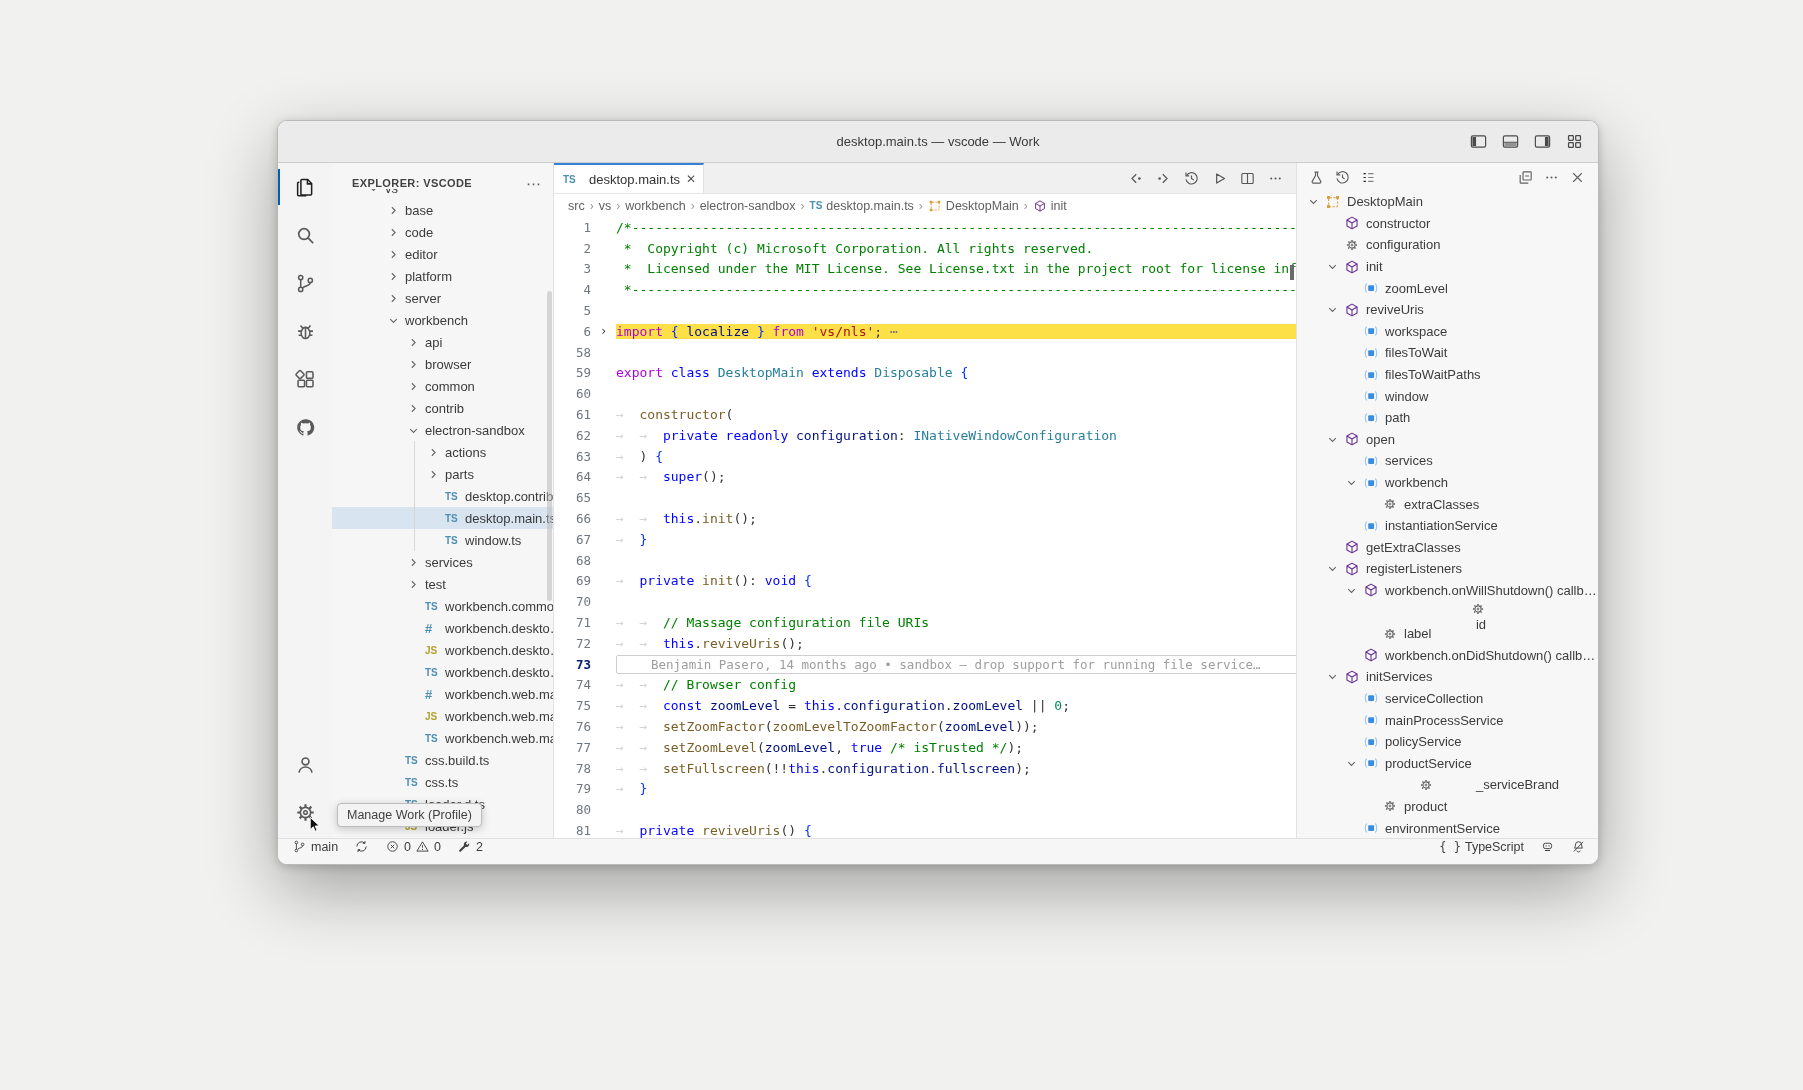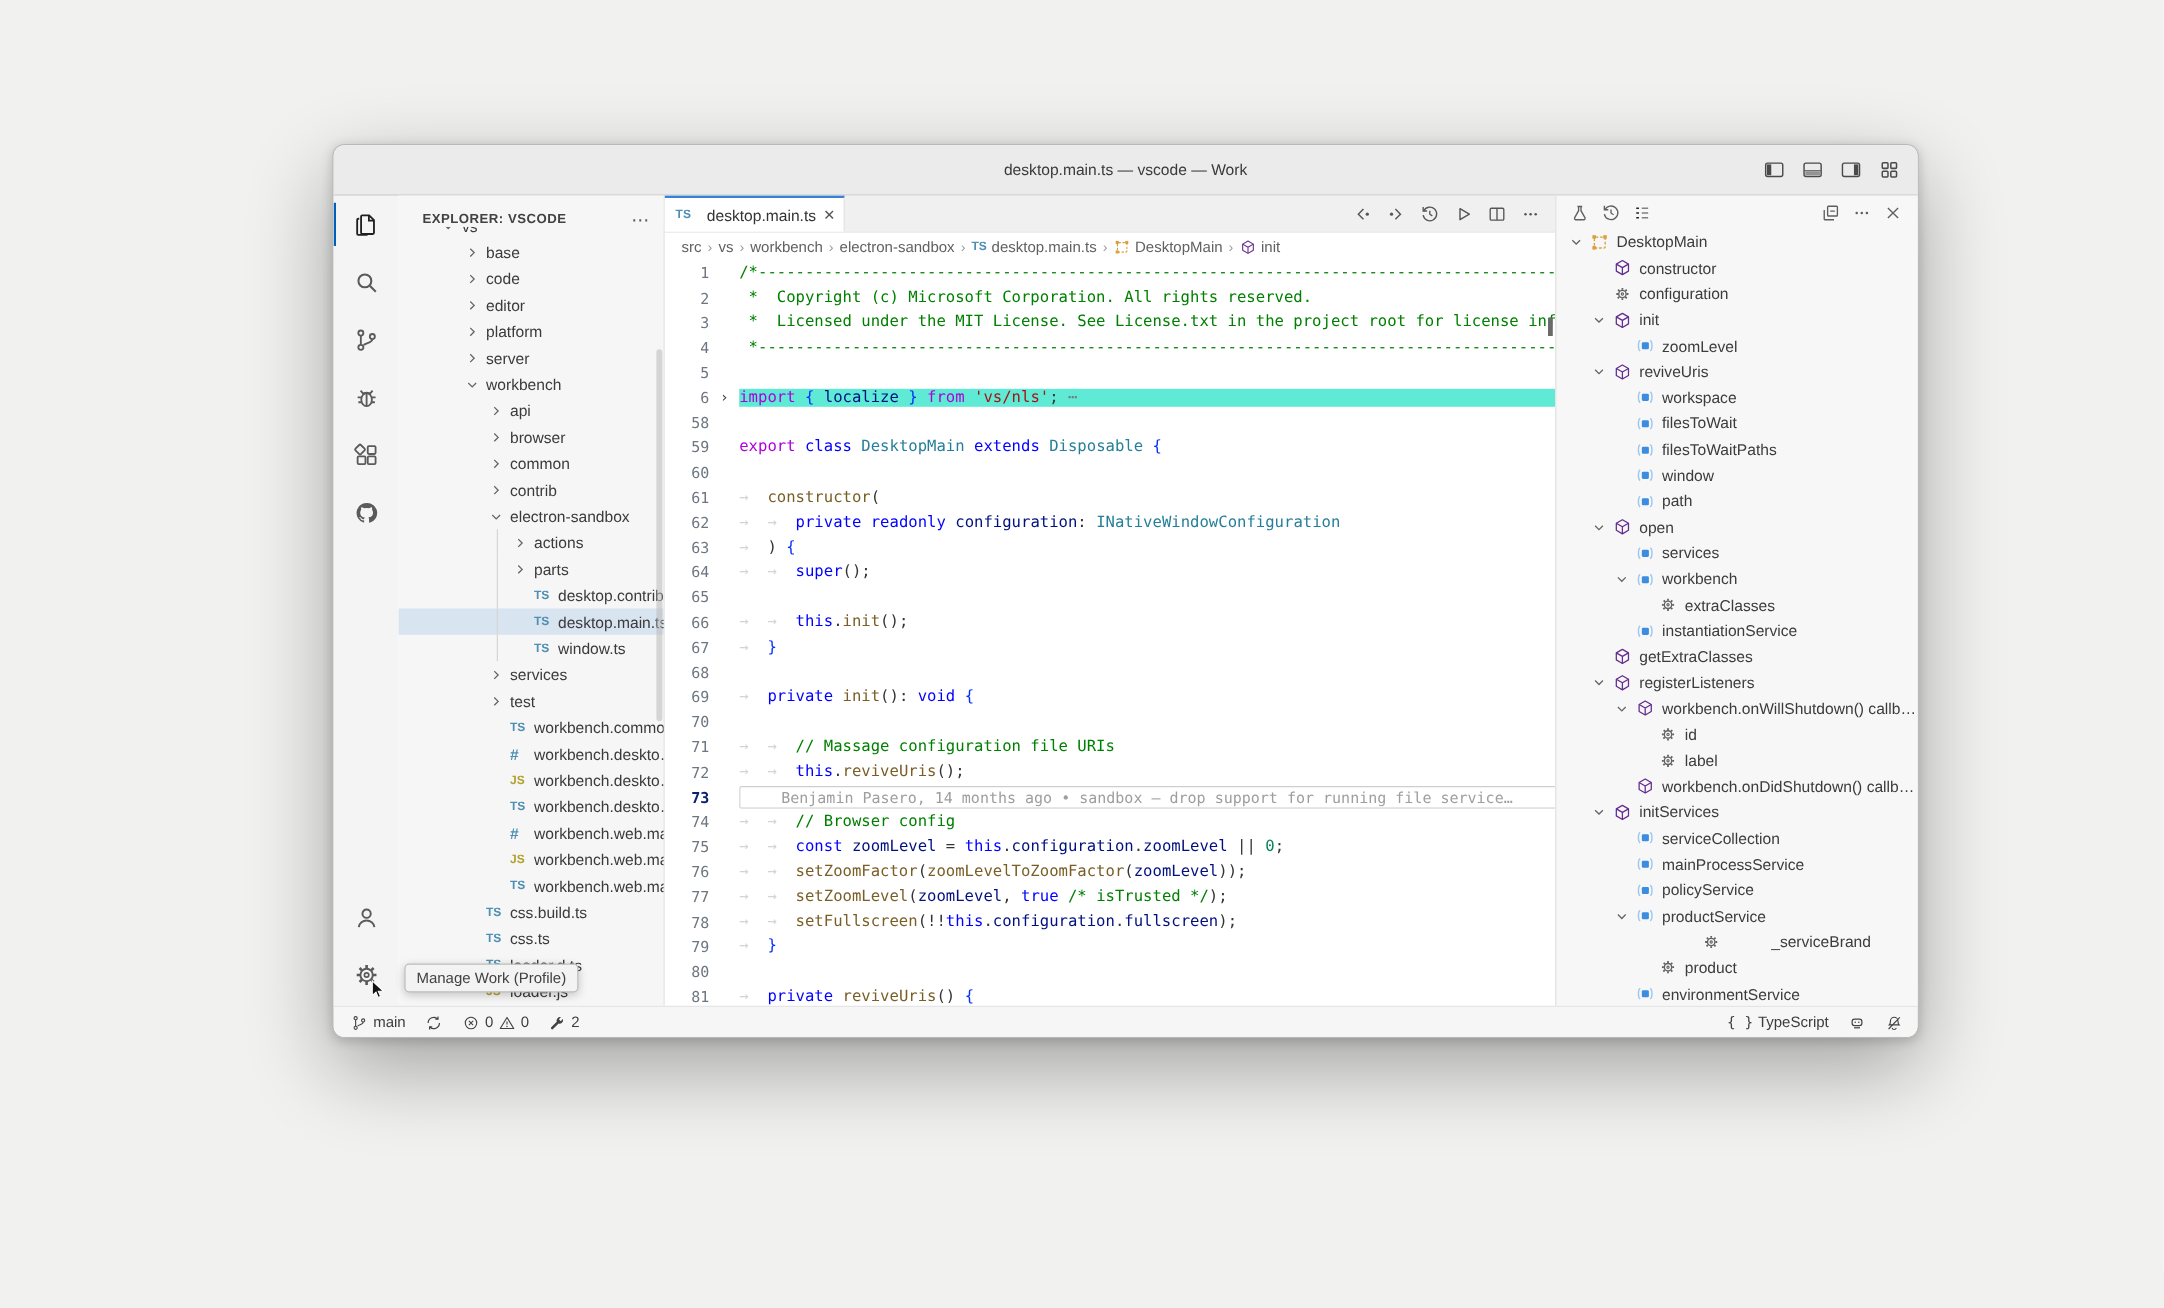--- a/index.html
+++ b/index.html
@@ -46,39 +46,39 @@
   .bc-sep{color:#9d9d9d;font-size:12px;}
   .bc-item{display:flex;align-items:center;gap:4px;}
   .bc-item .icon{width:14px;height:14px;}
   .bc-item .chip{width:auto;}
   .code{flex:1;background:#fff;font-family:"DejaVu Sans Mono",monospace;font-size:13px;overflow:hidden;position:relative;}
   .code-line{height:20.8px;display:flex;align-items:center;}
   .gutter{width:46px;flex:none;text-align:right;padding-right:9px;font-size:12.5px;color:#6e7681;box-sizing:border-box;}
   .code-line.cur .gutter{color:#0b216f;font-weight:bold;}
   .foldcol{width:16px;flex:none;color:#3b3b3b;font-size:12px;display:flex;align-items:center;}
   .ltext{flex:1;white-space:pre;overflow:hidden;min-width:0;}
-  .code-line.hl .ltext{background:#5eead4;}
+  .code-line.hl .ltext{background:#fde047;}
   .tk-cmt{color:#008000;} .tk-kwp{color:#af00db;} .tk-kwb{color:#0000ff;}
   .tk-typ{color:#267f99;} .tk-fn{color:#795e26;} .tk-var{color:#001080;}
   .tk-str{color:#a31515;} .tk-num{color:#098658;} .tk-pun{color:#343434;}
   .tk-brk{color:#0431fa;} .tk-fold{color:#767676;} .tk-ws{color:#d4d4d4;}
   .blame-box{flex:1;height:17px;border:1px solid #cecece;border-radius:2px;color:#9e9e9e;font-size:12.5px;display:flex;align-items:center;padding-left:34px;white-space:nowrap;overflow:hidden;margin-right:-4px;}
   .ruler-mark{position:absolute;right:2px;top:48px;width:4px;height:15px;background:#6a6a6a;}
   
   .outline{width:302px;flex:none;background:#f7f7f7;border-left:1px solid #e2e2e2;box-sizing:border-box;position:relative;overflow:hidden;}
   .outline-header{height:28px;display:flex;align-items:center;justify-content:space-between;padding:0 12px 0 11px;}
   .oh-group{display:flex;align-items:center;gap:9px;color:#5f5f5f;}
   .oh-group .icon{width:17px;height:17px;}
   .oh-group .icon.active{color:#1f1f1f;}
   .outline-tree{position:absolute;left:0;right:0;top:28px;bottom:0;overflow:hidden;}
   .outline-tree .row{height:21.6px;color:#3c3c3c;}
   .sym{width:18px;height:16px;flex:none;margin-right:4px;display:flex;align-items:center;}
   .sym .icon{width:16px;height:16px;}
   
-  .statusbar{height:27px;background:#f6f6f6;border-top:1px solid #e0e0e0;display:flex;align-items:center;justify-content:space-between;padding:0 12px 0 14px;box-sizing:border-box;font-size:12.5px;color:#3c3c3c;}
+  .statusbar{height:27px;background:#f6f6f6;border-top:1px solid #e0e0e0;display:flex;align-items:flex-start;justify-content:space-between;padding:0 12px 0 14px;box-sizing:border-box;font-size:12.5px;color:#3c3c3c;}
   .status-group{display:flex;align-items:center;gap:16px;}
   .status-item{display:flex;align-items:center;gap:4px;}
   .status-item .icon{width:15px;height:15px;color:#424242;}
   .braces-txt{font-family:"DejaVu Sans Mono",monospace;font-size:12px;color:#424242;}
   
   .tooltip{position:absolute;left:337px;top:803px;height:22px;background:#f3f3f3;border:1px solid #bdbdbd;border-radius:4px;box-shadow:0 2px 8px rgba(0,0,0,.22);display:flex;align-items:center;padding:0 9px;font-size:12.5px;color:#424242;z-index:20;white-space:nowrap;}
   .cursor{position:absolute;left:306px;top:816px;z-index:30;width:17px;height:17px;}
   .icon{display:inline-block;}
   .icon svg{width:100%;height:100%;display:block;}
 </style>
@@ -1058,21 +1058,21 @@
                 <svg viewBox="0 0 24 24">
                   <g fill="none" stroke="#652d90" stroke-width="1.6" stroke-linejoin="round">
                     <path d="M12 3.2l7.6 4.4v8.8L12 20.8l-7.6-4.4V7.6z"></path>
                     <path d="M4.4 7.6L12 12l7.6-4.4M12 12v8.8"></path>
                   </g>
                 </svg>
               </span>
             </span>
             <span>workbench.onWillShutdown() callb…</span>
           </div>
-          <div class="row" style="padding-left: 67px;">
+          <div class="row" style="padding-left: 67px; flex-direction: column;">
             <span class="spacer"></span>
             <span class="sym">
               <span class="icon">
                 <svg viewBox="0 0 24 24">
                   <g stroke="#616161" fill="none">
                     <circle cx="12" cy="12" r="4.6" stroke-width="1.7"></circle>
                     <circle cx="12" cy="12" r="1.4" stroke-width="1.4"></circle>
                     <g stroke-width="2.2">
                       <path d="M12 4.4v2.4M12 17.2v2.4M4.4 12h2.4M17.2 12h2.4M6.6 6.6l1.7 1.7M15.7 15.7l1.7 1.7M17.4 6.6l-1.7 1.7M7.9 15.7l-1.7 1.7"></path>
                     </g>

